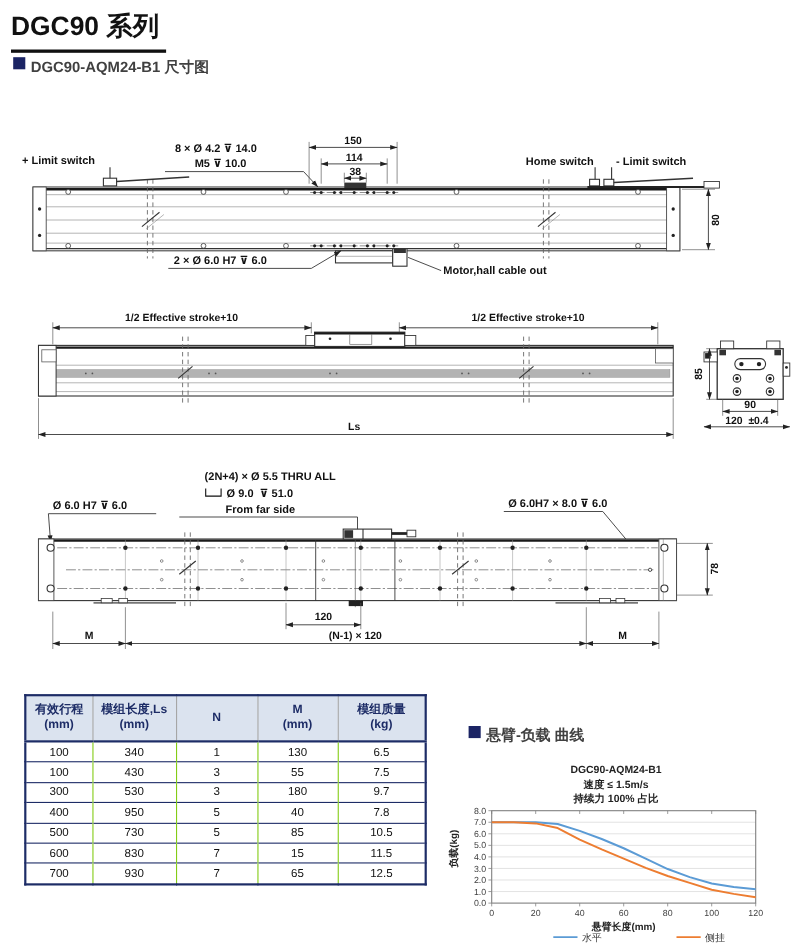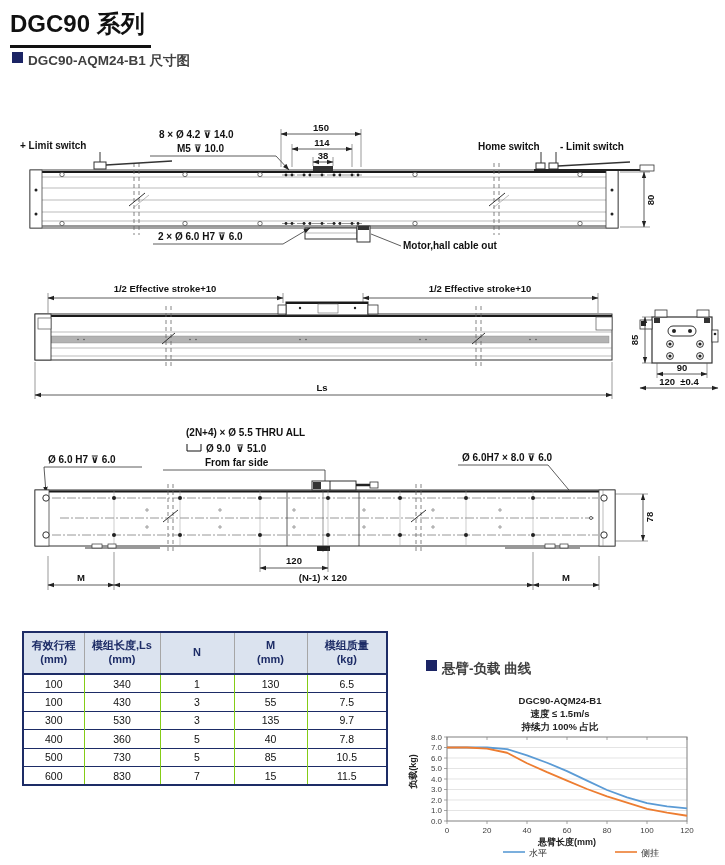--- a/index.html
+++ b/index.html
@@ -457,43 +457,50 @@
         <td>100</td>
         <td>430</td>
         <td>3</td>
         <td>55</td>
         <td>7.5</td>
       </tr>
       <tr>
         <td>300</td>
         <td>530</td>
         <td>3</td>
-        <td>135</td>
+        <td>180</td>
         <td>9.7</td>
       </tr>
       <tr>
         <td>400</td>
-        <td>360</td>
+        <td>950</td>
         <td>5</td>
         <td>40</td>
         <td>7.8</td>
       </tr>
       <tr>
         <td>500</td>
         <td>730</td>
         <td>5</td>
         <td>85</td>
         <td>10.5</td>
       </tr>
       <tr>
         <td>600</td>
         <td>830</td>
         <td>7</td>
         <td>15</td>
         <td>11.5</td>
+      </tr>
+      <tr>
+        <td>700</td>
+        <td>930</td>
+        <td>7</td>
+        <td>65</td>
+        <td>12.5</td>
       </tr>
     </tbody>
   </table>
 
   <div class="sec sec2">
     <span class="bullet"></span>
     <span>悬臂-负载 曲线</span>
   </div>
 
   <div class="chart">

